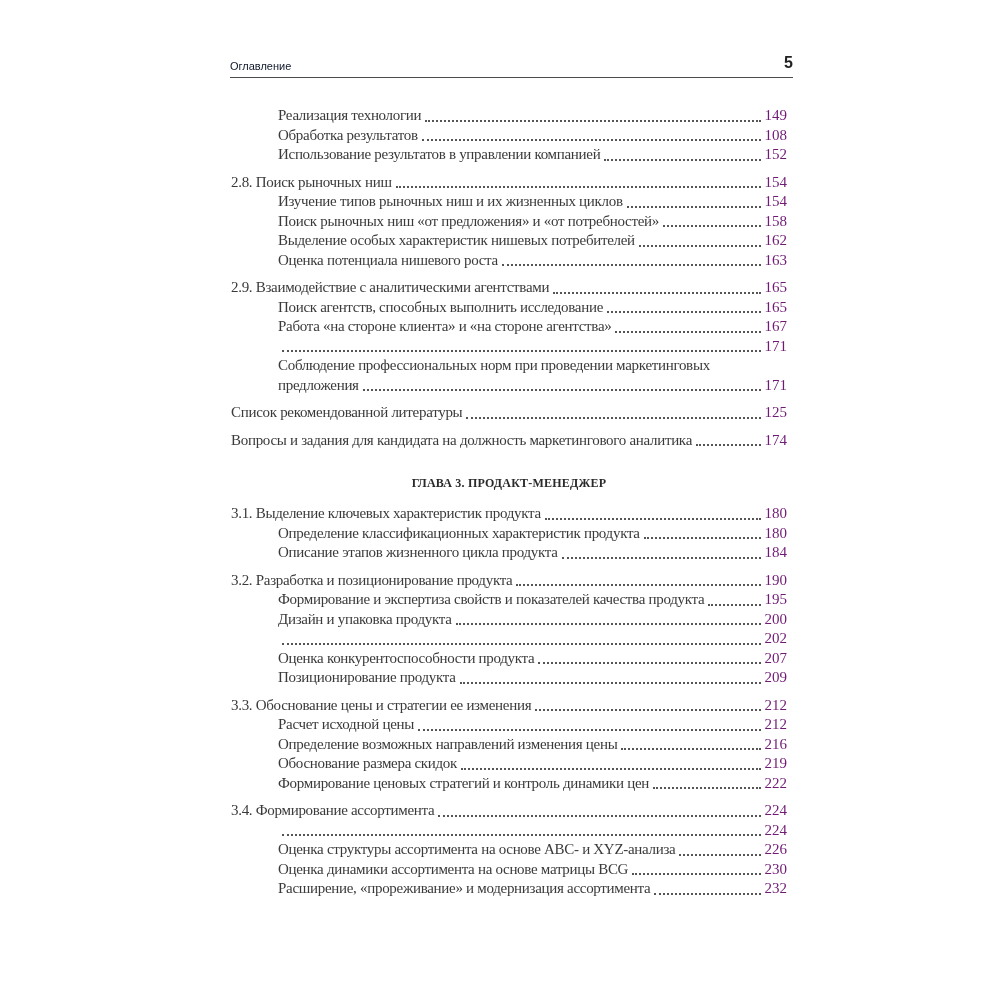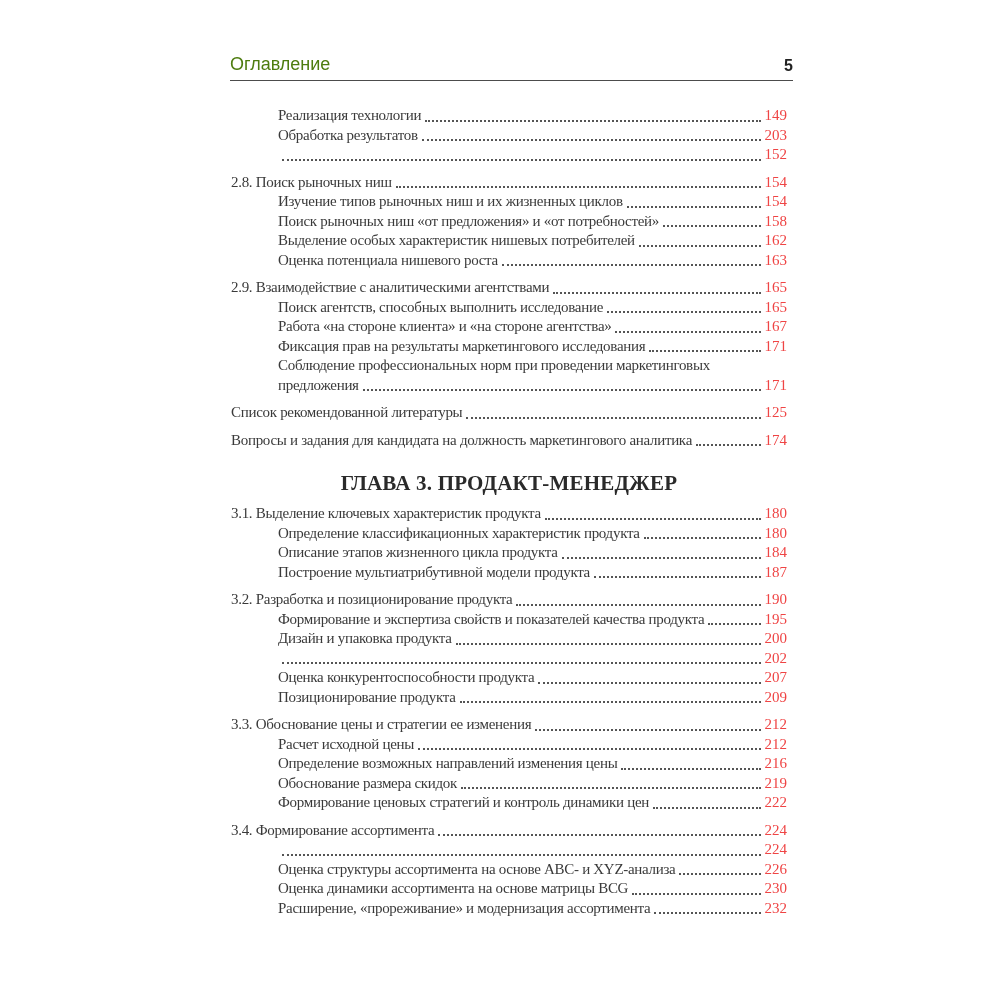--- a/index.html
+++ b/index.html
@@ -22,22 +22,22 @@
     top: 54px;
     width: 563px;
     display: flex;
     justify-content: space-between;
     align-items: flex-end;
     border-bottom: 1.5px solid #4c4c4c;
     padding-bottom: 5px;
     font-family: "Liberation Sans", sans-serif;
   }
   .rh-title {
-    font-size: 18px;
-    color: #4d7c0f;
+    font-size: 11px;
+    color: #0f172a;
   }
   .rh-page {
     font-size: 16px;
     font-weight: bold;
     color: #222222;
   }
   .toc {
     position: absolute;
     left: 231px;
     top: 106px;
@@ -63,28 +63,28 @@
     content: "";
     position: absolute;
     left: 1px;
     right: 1px;
     bottom: 4px;
     border-bottom: 2px dotted #555555;
   }
   .toc-page {
     white-space: nowrap;
     letter-spacing: 0;
-    color: #ef4444;
+    color: #701a75;
   }
   .chapter-heading {
     margin-top: 22px;
     margin-bottom: 10px;
     text-align: center;
     font-weight: bold;
-    font-size: 21px;
+    font-size: 12px;
     line-height: 22px;
     letter-spacing: 0.2px;
     color: #2a2a2a;
   }
 </style>
 </head>
 <body>
 
 <div class="page">
   <div class="running-header">
@@ -94,23 +94,24 @@
 
   <div class="toc" id="toc">
       <div class="toc-row sub">
     <span class="toc-label">Реализация технологии</span>
     <span class="toc-leader"></span>
     <span class="toc-page">149</span>
   </div>
       <div class="toc-row sub">
     <span class="toc-label">Обработка результатов</span>
     <span class="toc-leader"></span>
-    <span class="toc-page">203</span>
-  </div>
-      <div class="toc-row sub">
+    <span class="toc-page">108</span>
+  </div>
+      <div class="toc-row sub">
+    <span class="toc-label">Использование результатов в управлении компанией</span>
     <span class="toc-leader"></span>
     <span class="toc-page">152</span>
   </div>
       <div class="toc-row main">
     <span class="toc-label">2.8. Поиск рыночных ниш</span>
     <span class="toc-leader"></span>
     <span class="toc-page">154</span>
   </div>
       <div class="toc-row sub">
     <span class="toc-label">Изучение типов рыночных ниш и их жизненных циклов</span>
@@ -141,21 +142,20 @@
     <span class="toc-label">Поиск агентств, способных выполнить исследование</span>
     <span class="toc-leader"></span>
     <span class="toc-page">165</span>
   </div>
       <div class="toc-row sub">
     <span class="toc-label">Работа «на стороне клиента» и «на стороне агентства»</span>
     <span class="toc-leader"></span>
     <span class="toc-page">167</span>
   </div>
       <div class="toc-row sub">
-    <span class="toc-label">Фиксация прав на результаты маркетингового исследования</span>
     <span class="toc-leader"></span>
     <span class="toc-page">171</span>
   </div>
       <div class="toc-row sub nodots">
     <span class="toc-label">Соблюдение профессиональных норм при проведении маркетинговых</span>
 
   </div>
       <div class="toc-row sub">
     <span class="toc-label">предложения</span>
     <span class="toc-leader"></span>
@@ -180,25 +180,20 @@
       <div class="toc-row sub">
     <span class="toc-label">Определение классификационных характеристик продукта</span>
     <span class="toc-leader"></span>
     <span class="toc-page">180</span>
   </div>
       <div class="toc-row sub">
     <span class="toc-label">Описание этапов жизненного цикла продукта</span>
     <span class="toc-leader"></span>
     <span class="toc-page">184</span>
   </div>
-      <div class="toc-row sub">
-    <span class="toc-label">Построение мультиатрибутивной модели продукта</span>
-    <span class="toc-leader"></span>
-    <span class="toc-page">187</span>
-  </div>
       <div class="toc-row main">
     <span class="toc-label">3.2. Разработка и позиционирование продукта</span>
     <span class="toc-leader"></span>
     <span class="toc-page">190</span>
   </div>
       <div class="toc-row sub">
     <span class="toc-label">Формирование и экспертиза свойств и показателей качества продукта</span>
     <span class="toc-leader"></span>
     <span class="toc-page">195</span>
   </div>

